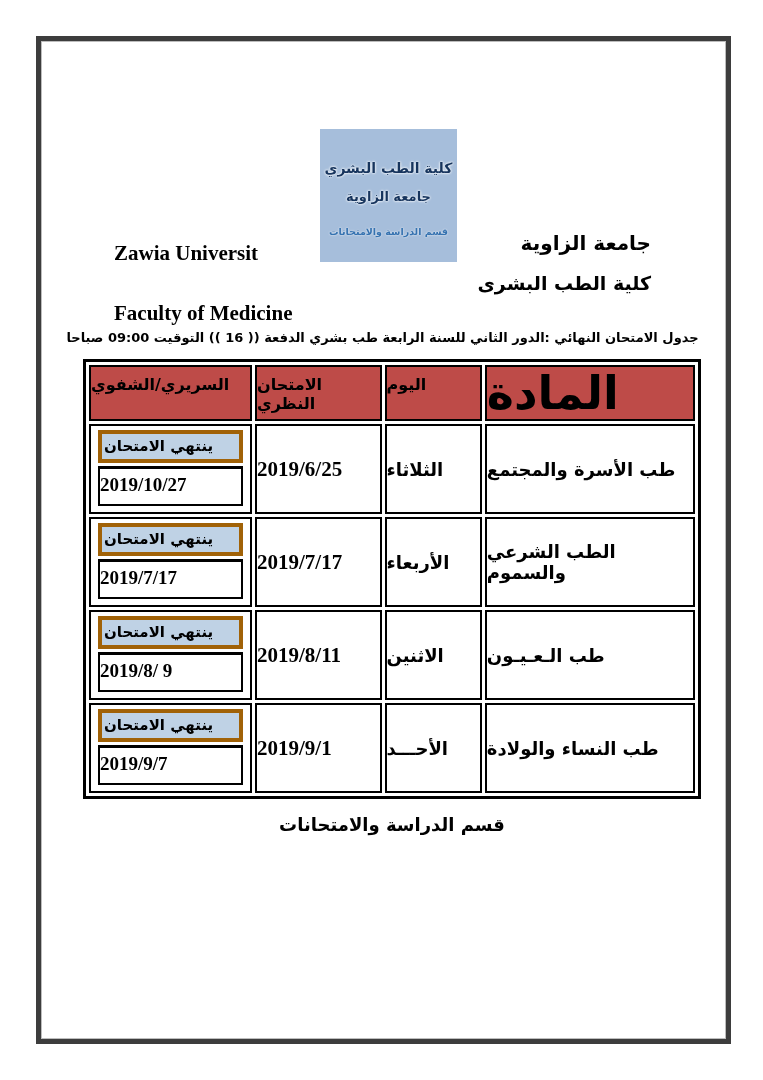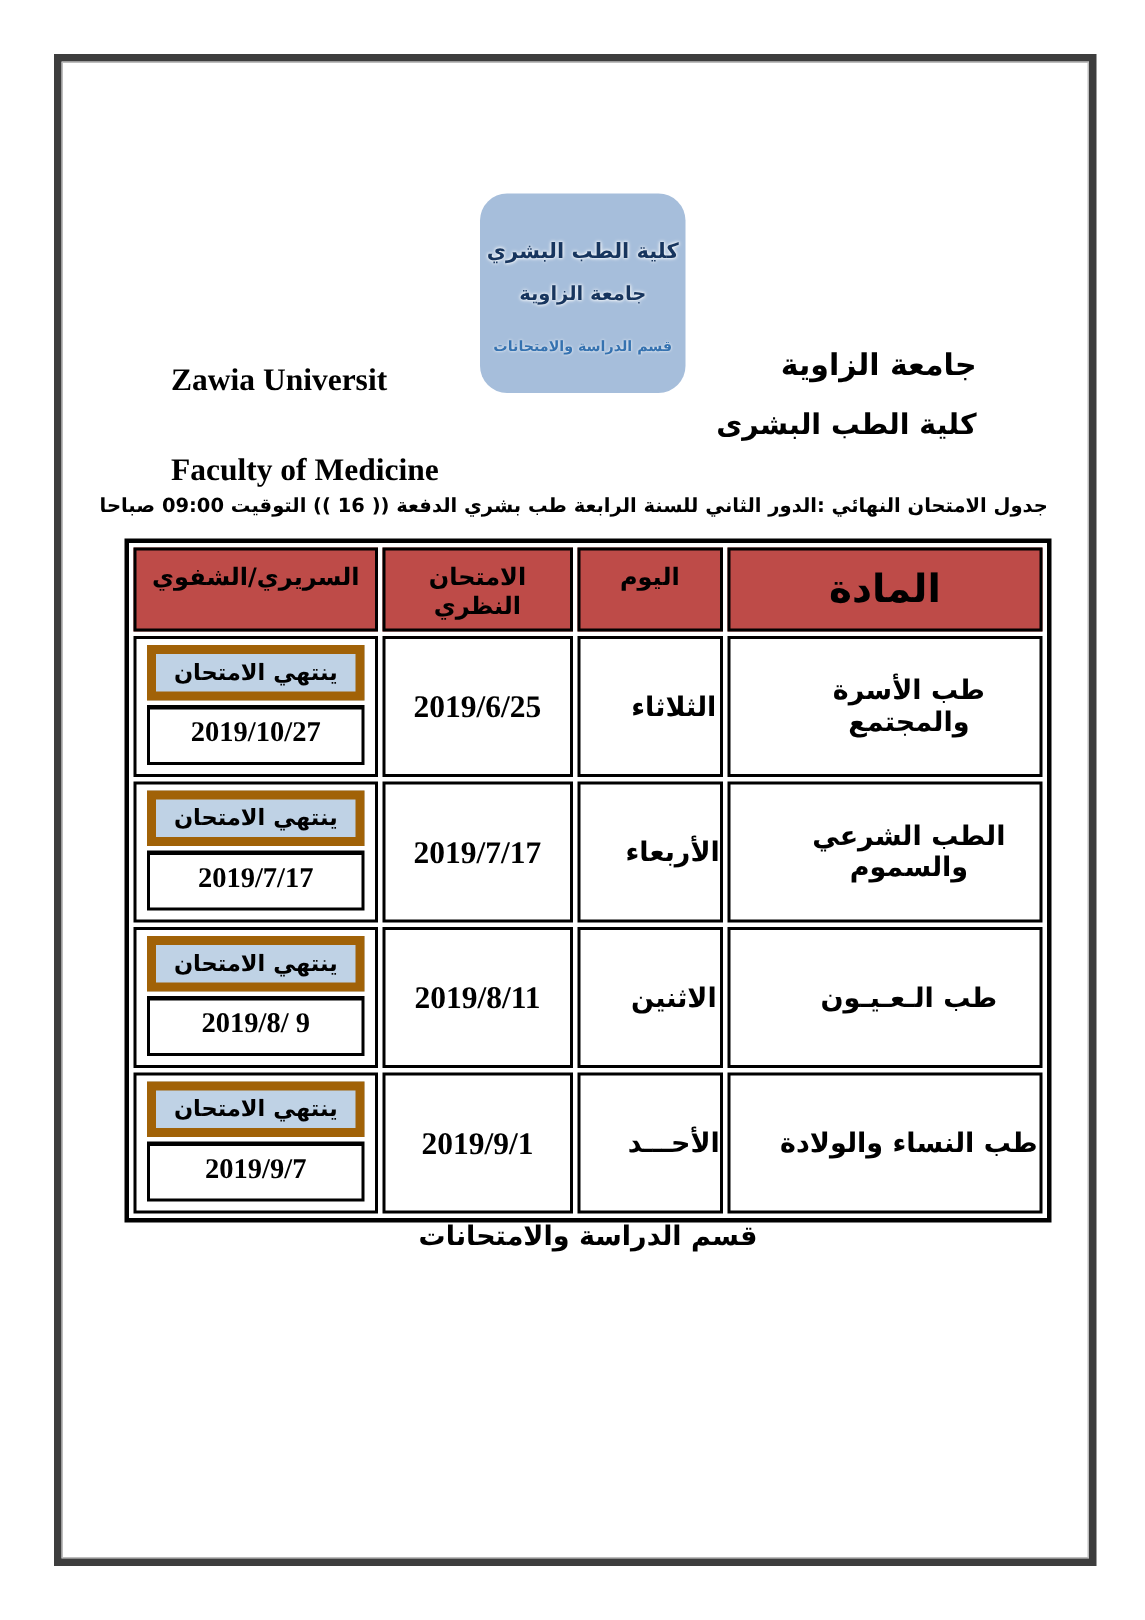--- a/index.html
+++ b/index.html
@@ -8,21 +8,21 @@
 
   .frame {
     position:absolute; left:36px; top:36px; width:695px; height:1008px;
     border:5px solid var(--frame-color,#3d3d3d);
     box-shadow: inset 0 0 0 1px #bdbdbd;
   }
 
   .logo {
     position:absolute; left:320px; top:129px; width:137px; height:133px;
     background:var(--logo-bg,#a6bedb);
-    text-align:center; padding-top:31px;border-radius:18px;
+    text-align:center; padding-top:31px;
   }
   .logo-line1 { font-size:14px; font-weight:bold; color:var(--logo-text,#17355e);
     text-shadow:0 0 2px #fff,0 0 3px #fff; direction:rtl; }
   .logo-line2 { font-size:13px; font-weight:bold; color:var(--logo-text,#17355e);
     text-shadow:0 0 2px #fff,0 0 3px #fff; direction:rtl; margin-top:13px; }
   .logo-line3 { font-size:9.5px; font-weight:bold; color:var(--logo-subtext,#3572b0);
     text-shadow:0 0 2px #fff; direction:rtl; margin-top:22px; }
 
   .en-block { position:absolute; left:114px; top:241px;
     font-family:"Liberation Serif", serif; font-weight:bold; font-size:21px; }
@@ -35,29 +35,29 @@
 
   .subtitle { position:absolute; left:60px; top:330px; width:645px;
     direction:rtl; text-align:center; font-size:13px; font-weight:bold; }
 
   table.exam {
     position:absolute; left:83px; top:359px; width:618px;
     direction:rtl; table-layout:fixed;
     border-collapse:separate; border-spacing:3px;
     border:3px solid #000; background:#fff;
   }
-  .exam th, .exam td { border:2px solid #000; text-align:center; }
+  .exam th, .exam td { border:2px solid #000; text-align:left; }
   .exam thead th { background:var(--header-bg,#be4b48); vertical-align:top;
     height:50px; font-size:16px; font-weight:bold; padding-top:8px; }
-  .exam thead th.th-subject { font-size:26px; padding-top:0; line-height:52px; }
+  .exam thead th.th-subject { font-size:46px; padding-top:0; line-height:52px; }
   .exam tbody td { height:81px; vertical-align:middle; font-weight:bold; }
-  td.subject-cell, td.day-cell { font-size:18px;padding-left:32px; }
+  td.subject-cell, td.day-cell { font-size:18px; }
   td.theory-cell { font-family:"Liberation Serif", serif; font-size:21px;margin-top:40px; }
   td.clinical-cell { vertical-align:top; padding:4px 7px 6px; }
-  .note-box { background:var(--note-bg,#bfd2e5); border:6px solid #a16207;
+  .note-box { background:var(--note-bg,#bfd2e5); border:4px solid #a16207;
     font-size:15px; font-weight:bold; padding:3px 2px 4px; direction:rtl; }
   .date-box { background:#fff; border:2px solid #000; border-top-width:3px;
     margin-top:3px; font-family:"Liberation Serif", serif;
     font-size:19px; font-weight:bold; padding:5px 0 8px; direction:ltr; }
 
   .footer { position:absolute; left:83px; top:814px; width:618px;
     direction:rtl; text-align:center; font-size:18px; font-weight:bold; }
 </style>
 </head>
 <body>

